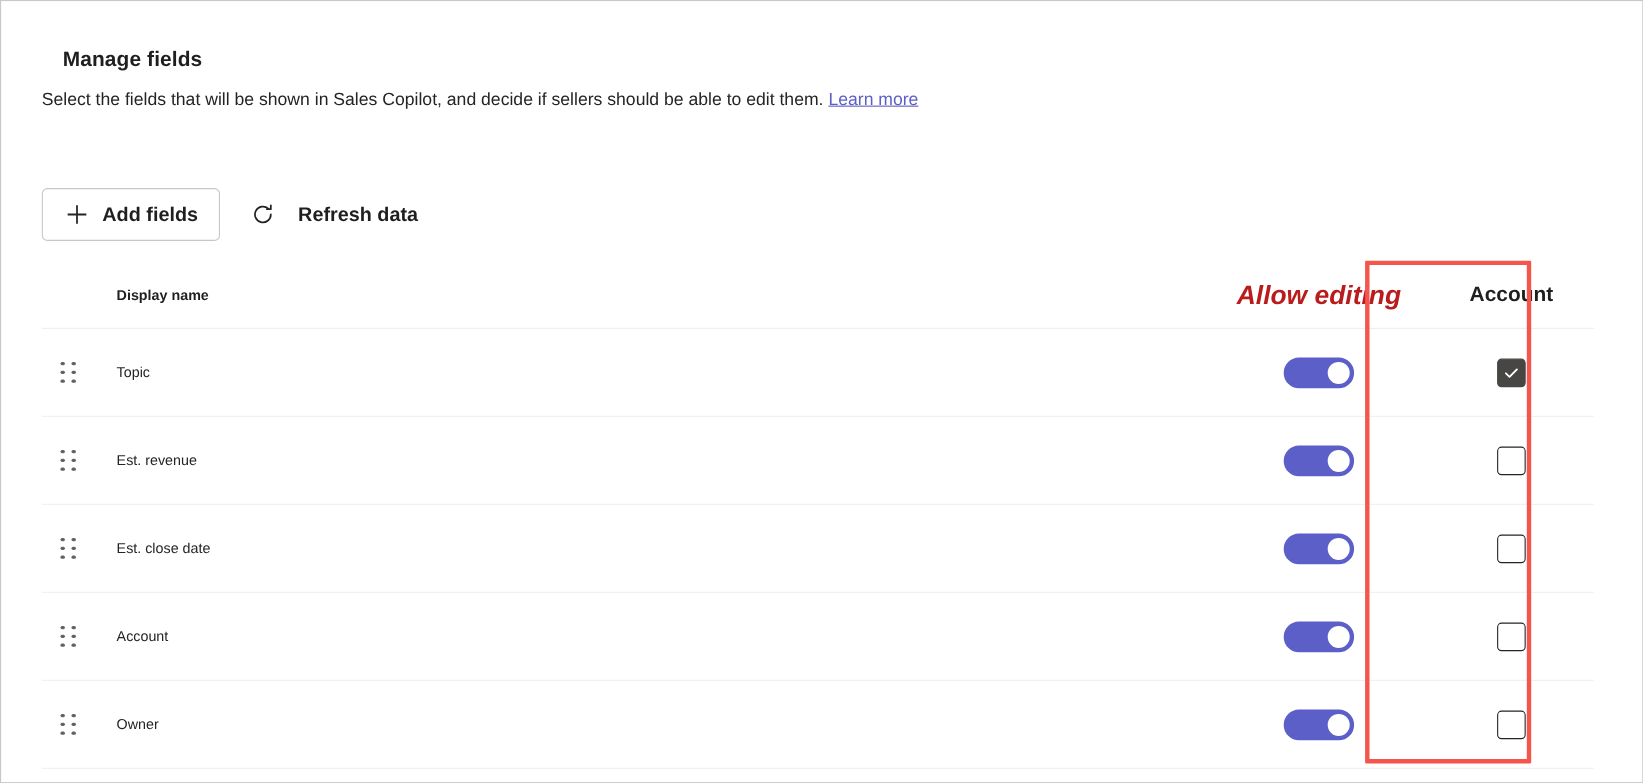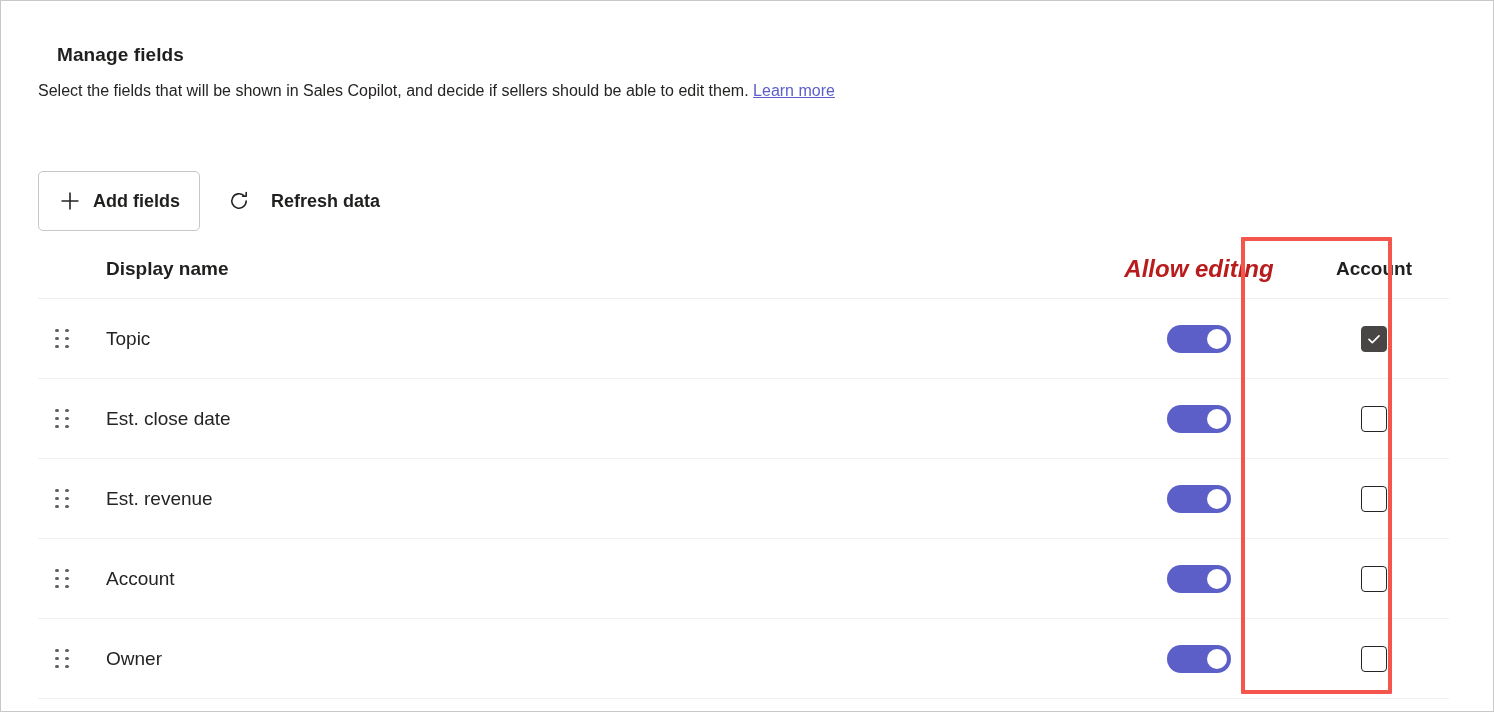--- a/index.html
+++ b/index.html
@@ -52,21 +52,21 @@
     left: 37px;
     top: 170px;
     display: flex;
     align-items: center;
     gap: 12px;
   }
   .btn {
     display: flex;
     align-items: center;
     gap: 11px;
-    height: 60px;
+    height: 48px;
     box-sizing: border-box;
     padding: 0 19px;
     font-size: 18px;
     font-weight: bold;
     color: #201f1e;
     background: #ffffff;
     cursor: pointer;
     user-select: none;
   }
   .btn.bordered {
@@ -113,21 +113,21 @@
     width: 49px;
     flex: 0 0 49px;
     display: flex;
     align-items: center;
     justify-content: flex-start;
     padding-left: 17px;
     box-sizing: border-box;
   }
   .col-name {
     flex: 1 1 auto;
-    font-size: 19px;
+    font-size: 13px;
     color: #242424;
     padding-left: 19px;
     box-sizing: border-box;
   }
   .row.header .col-name {
     font-weight: bold;
     color: #201f1e;
     padding-left: 19px;
   }
   .col-editing {
@@ -291,20 +291,42 @@
       <div class="col-handle">
         <span class="drag-handle">
             <i></i>
             <i></i>
             <i></i>
             <i></i>
             <i></i>
             <i></i>
           </span>
       </div>
+      <div class="col-name">Est. revenue</div>
+      <div class="col-editing">
+        <span class="toggle">
+            <span class="knob"></span>
+          </span>
+      </div>
+      <div class="col-required">
+        <span class="checkbox"></span>
+      </div>
+    </div>
+
+    <div class="row data">
+      <div class="col-handle">
+        <span class="drag-handle">
+            <i></i>
+            <i></i>
+            <i></i>
+            <i></i>
+            <i></i>
+            <i></i>
+          </span>
+      </div>
       <div class="col-name">Est. close date</div>
       <div class="col-editing">
         <span class="toggle">
             <span class="knob"></span>
           </span>
       </div>
       <div class="col-required">
         <span class="checkbox"></span>
       </div>
     </div>
@@ -313,21 +335,21 @@
       <div class="col-handle">
         <span class="drag-handle">
             <i></i>
             <i></i>
             <i></i>
             <i></i>
             <i></i>
             <i></i>
           </span>
       </div>
-      <div class="col-name">Est. revenue</div>
+      <div class="col-name">Account</div>
       <div class="col-editing">
         <span class="toggle">
             <span class="knob"></span>
           </span>
       </div>
       <div class="col-required">
         <span class="checkbox"></span>
       </div>
     </div>
 
@@ -335,50 +357,28 @@
       <div class="col-handle">
         <span class="drag-handle">
             <i></i>
             <i></i>
             <i></i>
             <i></i>
             <i></i>
             <i></i>
           </span>
       </div>
-      <div class="col-name">Account</div>
+      <div class="col-name">Owner</div>
       <div class="col-editing">
         <span class="toggle">
             <span class="knob"></span>
           </span>
       </div>
       <div class="col-required">
         <span class="checkbox"></span>
       </div>
     </div>
 
-    <div class="row data">
-      <div class="col-handle">
-        <span class="drag-handle">
-            <i></i>
-            <i></i>
-            <i></i>
-            <i></i>
-            <i></i>
-            <i></i>
-          </span>
-      </div>
-      <div class="col-name">Owner</div>
-      <div class="col-editing">
-        <span class="toggle">
-            <span class="knob"></span>
-          </span>
-      </div>
-      <div class="col-required">
-        <span class="checkbox"></span>
-      </div>
-    </div>
-
   </div>
 
   <div class="annot-box"></div>
 
 </div>
 
 </body></html>

